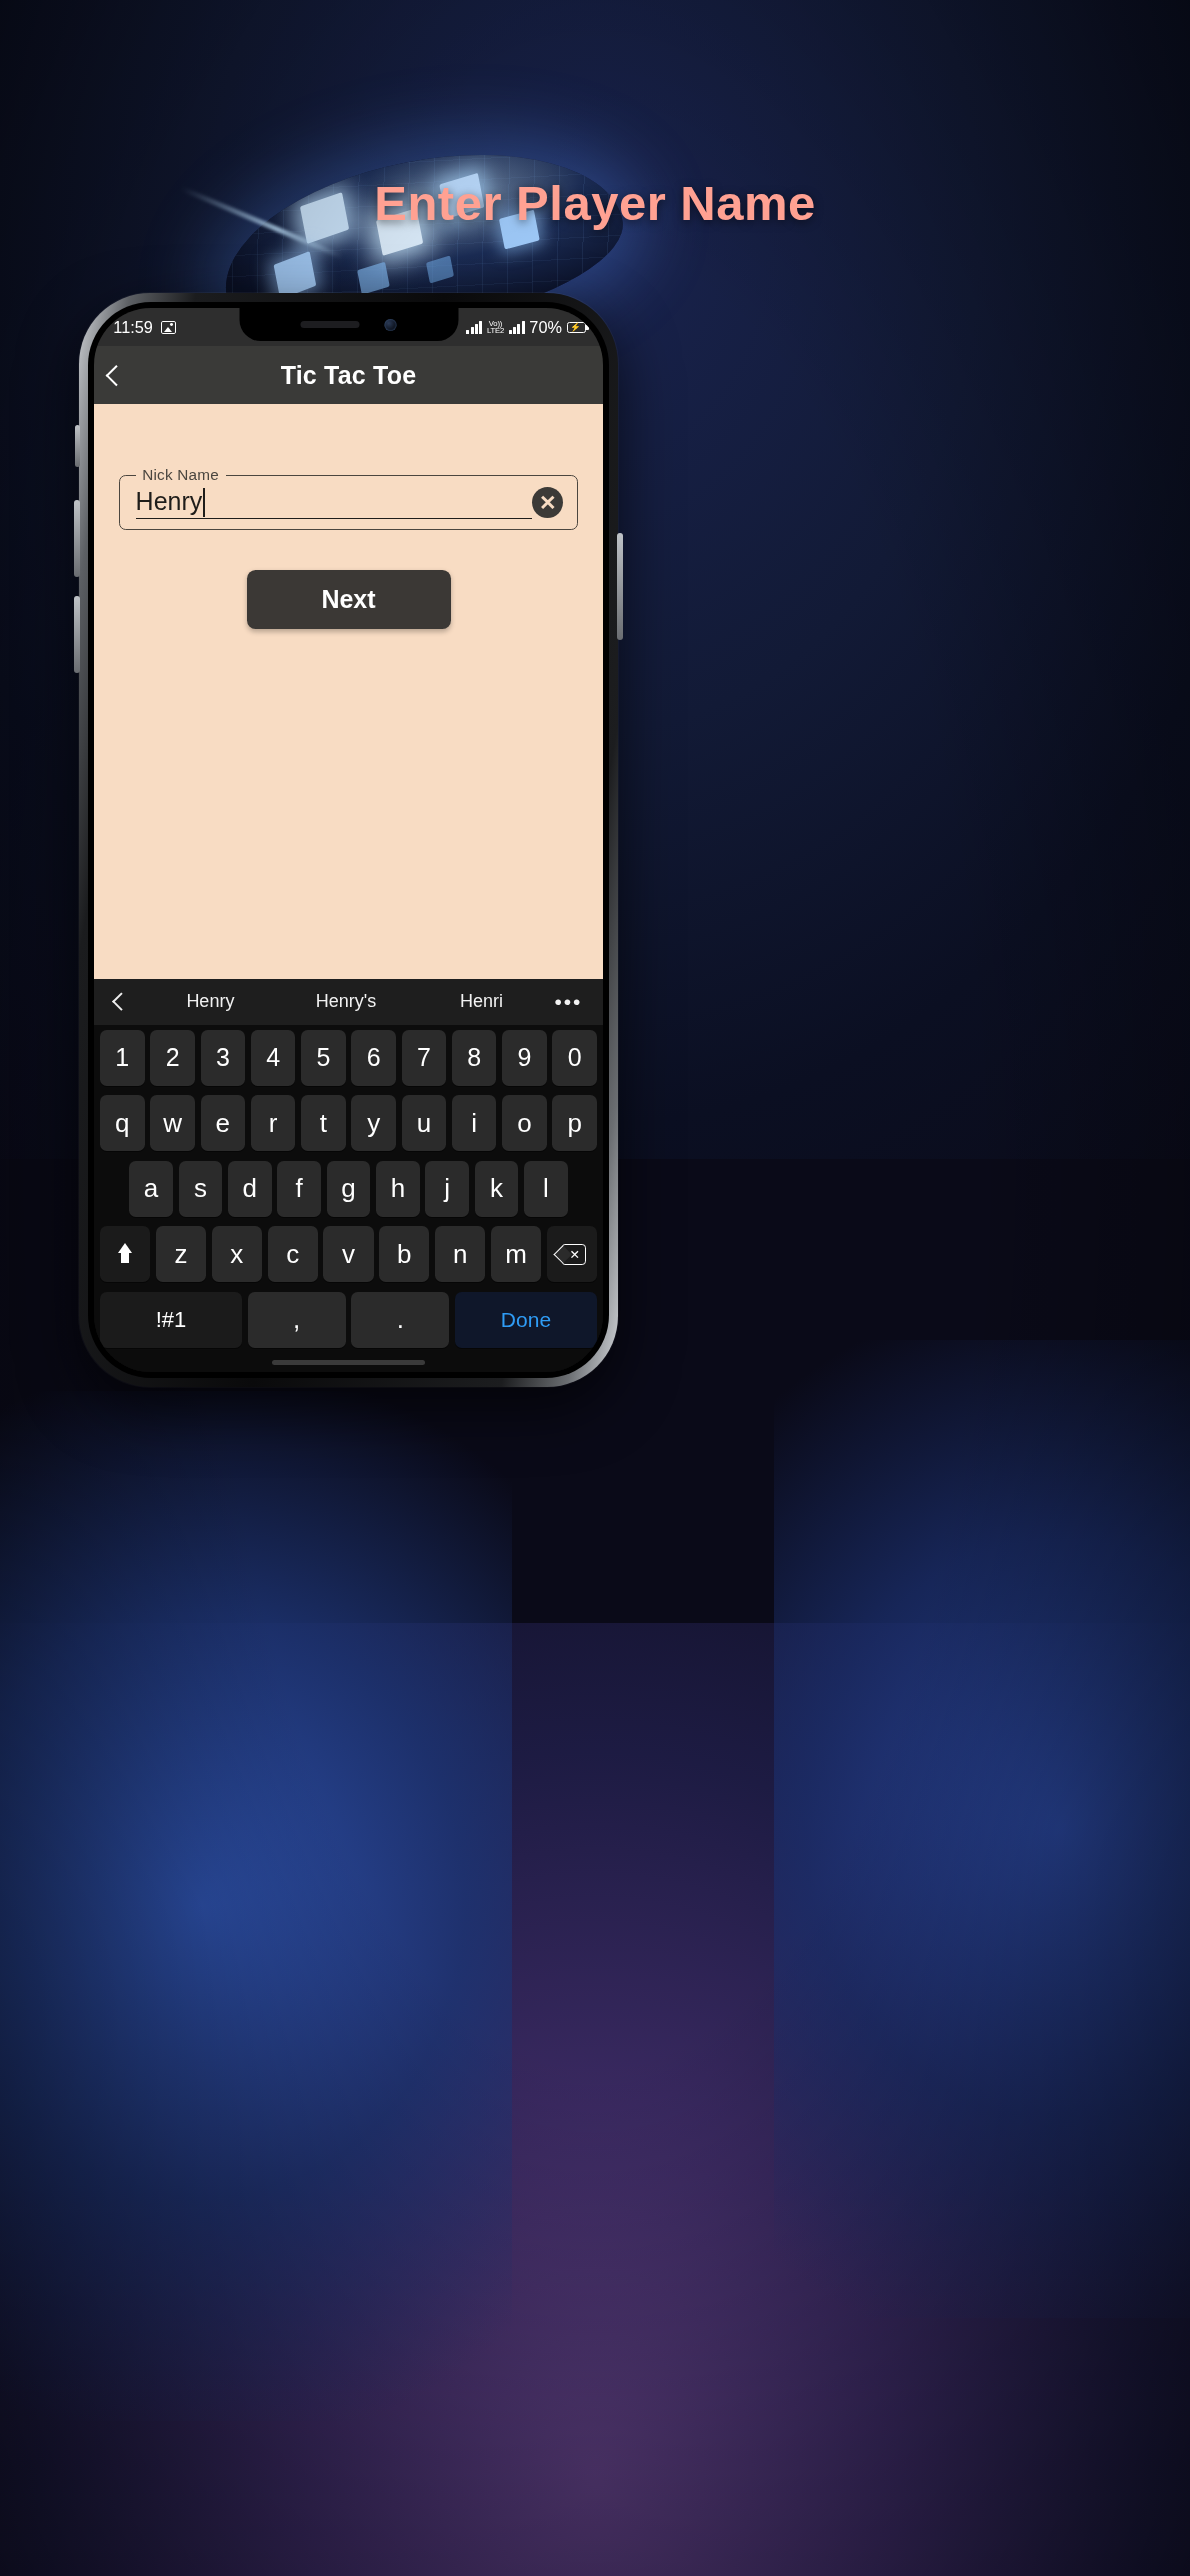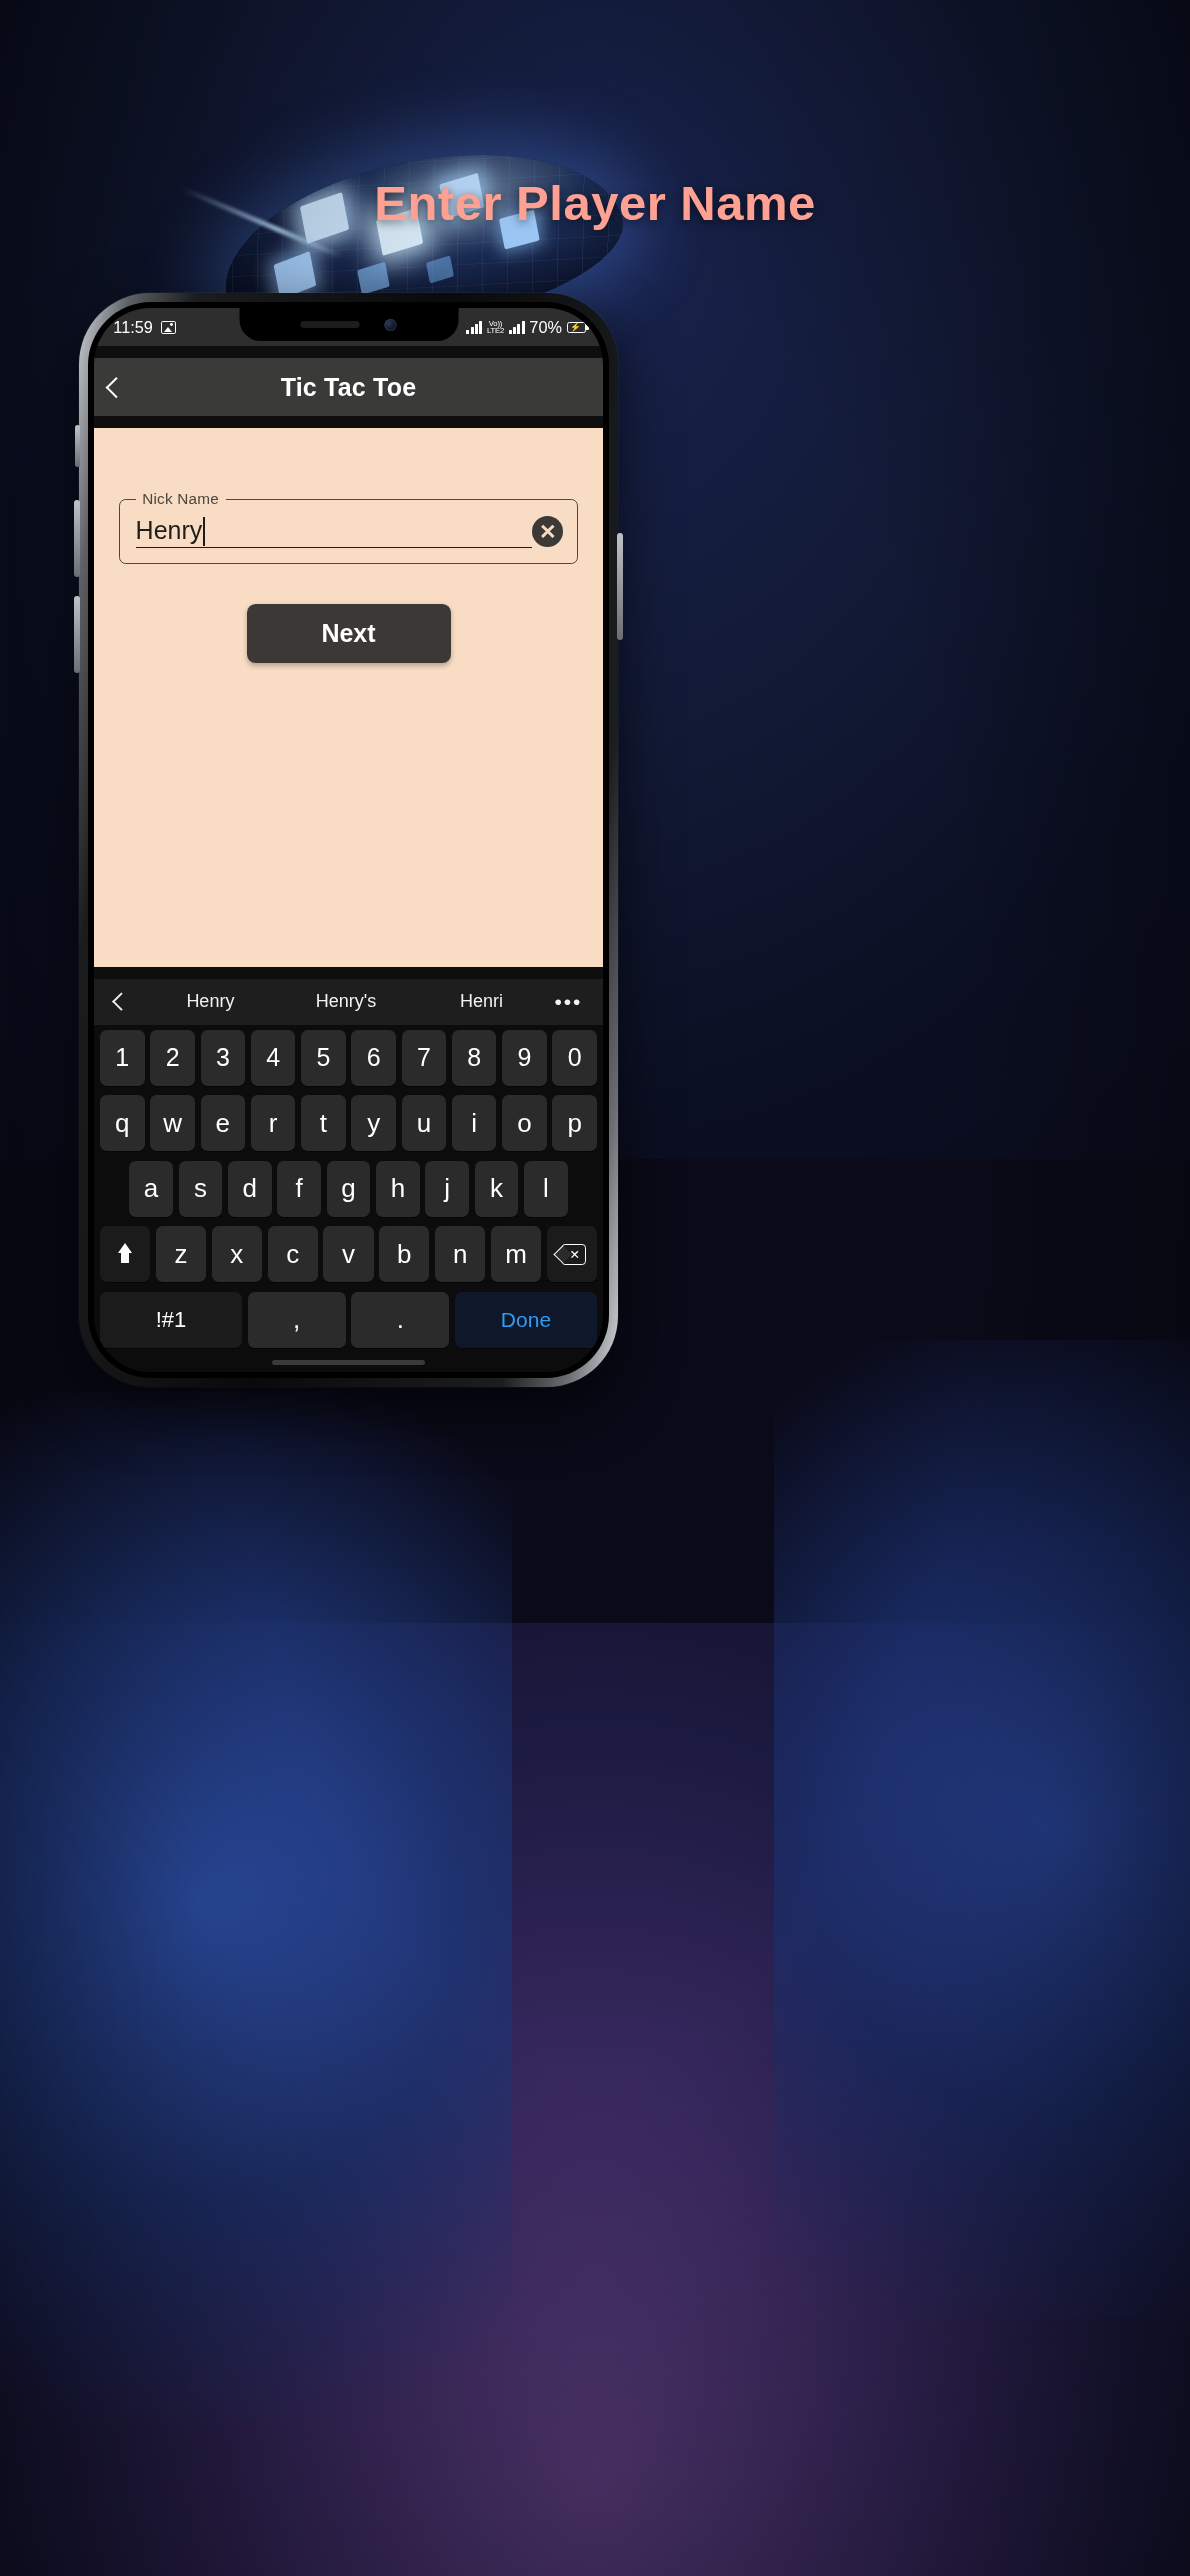--- a/index.html
+++ b/index.html
@@ -87,21 +87,21 @@
     background:#000;
     padding:6.7px;
     overflow:hidden;
   }
   #screen{
     position:relative;
     width:100%; height:100%;
     border-radius:57px;
     overflow:hidden;
     background:#0e0e0e;
-    display:flex; flex-direction:column;gap:12px;
+    display:flex; flex-direction:column;
   }
   
   .side-btn{ position:absolute; background:linear-gradient(180deg,#bfc3c7,#6a6d71); border-radius:2.9px; }
   #btn-mute{ left:-3.8px; top:132px; width:4.8px; height:42px; }
   #btn-vup{ left:-4.8px; top:207px; width:5.8px; height:77px; }
   #btn-vdown{ left:-4.8px; top:303px; width:5.8px; height:77px; }
   #btn-power{ right:-4.8px; top:240px; width:5.8px; height:107px; }
 
   
   #notch{
@@ -156,21 +156,21 @@
 
   
   #content{
     flex:1 1 auto; background:#f8dcc3; padding:35px 25px 0;
     position:relative; overflow:hidden;
   }
   #section-title{ font-size:27px; color:#2d2a27; font-weight:bold; letter-spacing:0.2px; margin:17px 0 0 9.6px; }
 
   #field-wrap{ margin-top:36px; position:relative; }
   #field-box{
-    height:65px; border:1.5px solid #4b463f; border-radius:6.7px;
+    height:55px; border:1.5px solid #4b463f; border-radius:6.7px;
     display:flex; align-items:center; padding:0 13.4px 0 15.3px;
     position:relative; background:transparent;
   }
   #field-legend{
     position:absolute; left:15.3px; top:-10.5px;
     background:#f8dcc3; padding:0 6.7px;
     font-size:15.3px; color:#4b463f; letter-spacing:0.2px;
   }
   #field-value{
     font-size:25px; color:#1f1d1a; flex:1;

